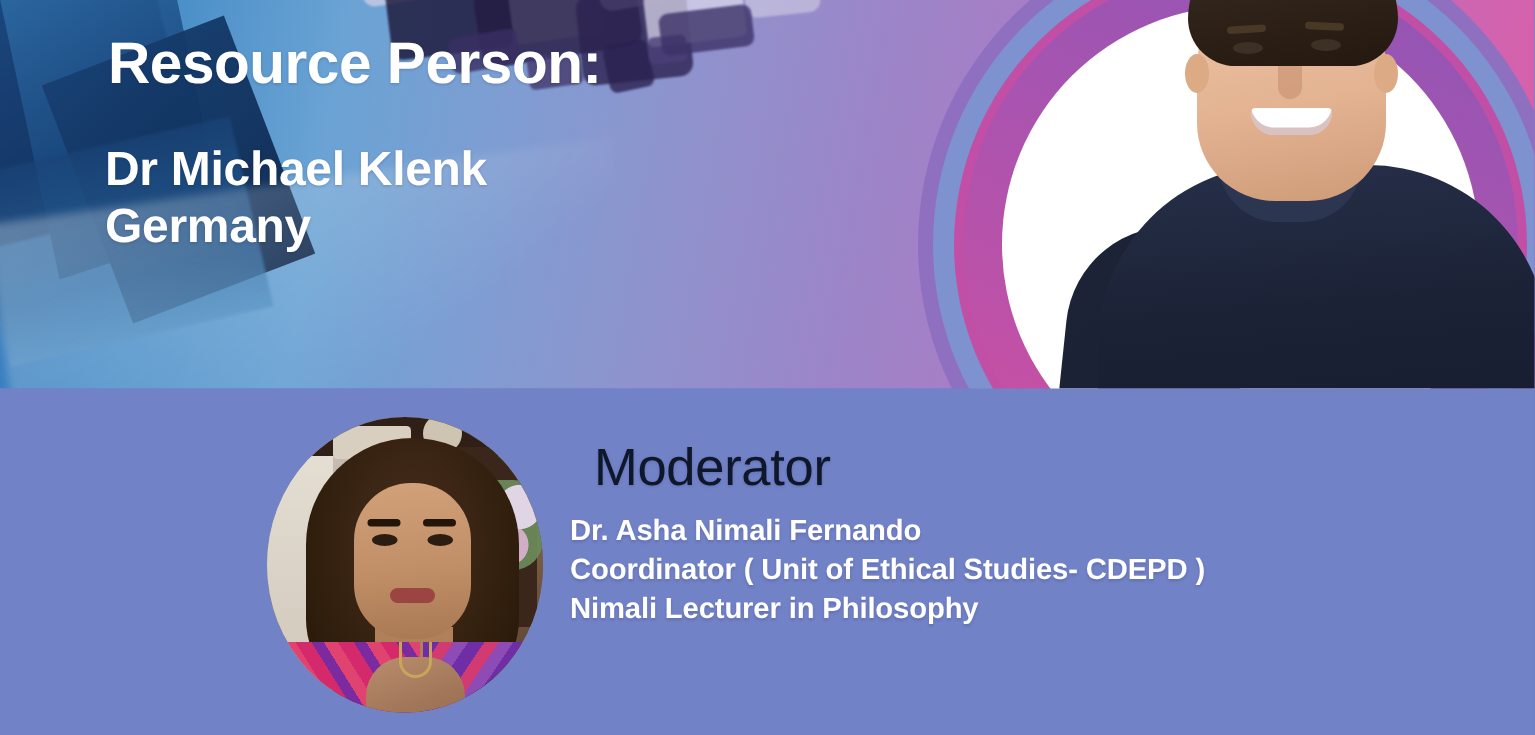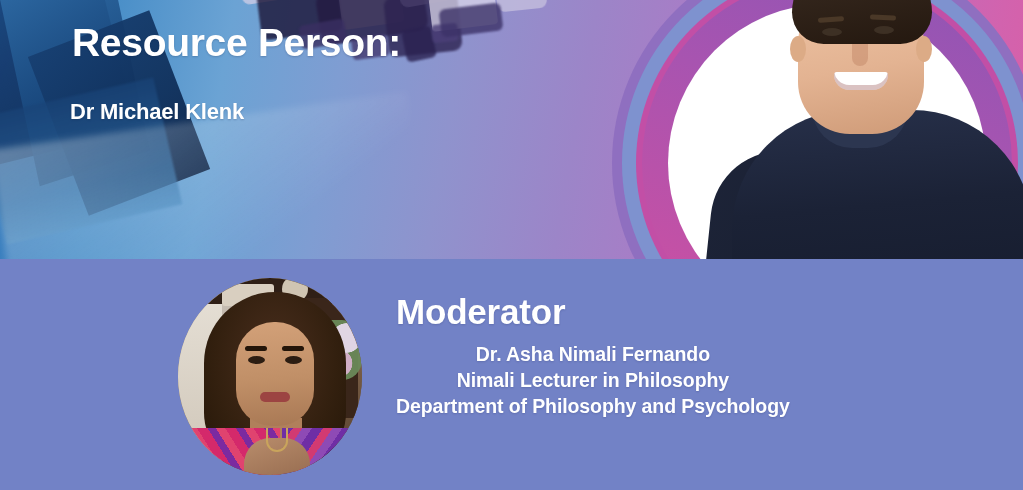--- a/index.html
+++ b/index.html
@@ -115,21 +115,21 @@
     line-height:1;
     white-space:nowrap;
     text-shadow:0 1px 2px rgba(20,30,70,.22);
   }
   .rp-lines {
     position:absolute;
     left:70px; top:93px;
     line-height:38px;
   }
   .rp-lines .ln {
-    font-size:22px;
+    font-size:32px;
     font-weight:bold;
     color:#ffffff;
     letter-spacing:-0.2px;
     white-space:nowrap;
     text-shadow:0 1px 2px rgba(20,30,70,.22);
   }
 
   
   .speaker-wrap {
     position:absolute;
@@ -296,32 +296,31 @@
     background:linear-gradient(160deg,#b98d6c 0%,#8c6247 100%);
     border-radius:26px 26px 0 0;
   }
   .md-chain { position:absolute; left:88px; top:150px; width:22px; height:24px; border:2px solid #c9a45c; border-top:none; border-radius:0 0 14px 14px; }
 
   
   .mod-heading {
     position:absolute;
     left:396px; top:294px;
     font-size:35px;
-    font-weight:bold;
-    color:#ffffff;
+    font-weight:normal;
+    color:#0f172a;
     letter-spacing:-0.2px;
     line-height:1;
     white-space:nowrap;
     text-shadow:0 1px 2px rgba(30,40,90,.20);
   }
   .mod-lines {
     position:absolute;
-    left:396px; top:341px;
+    left:380px; top:341px;
     line-height:26px;
-    text-align:center;
   }
   .mod-lines .ln {
     font-size:19.5px;
     font-weight:bold;
     color:#ffffff;
     letter-spacing:-0.1px;
     white-space:nowrap;
     text-shadow:0 1px 2px rgba(30,40,90,.20);
   }
 </style>
@@ -375,20 +374,21 @@
     <div class="sp-eye-l"></div>
     <div class="sp-eye-r"></div>
     <div class="sp-nose"></div>
     <div class="sp-mouth"></div>
   </div>
 
   <div class="rp-heading">Resource Person:</div>
 
   <div class="rp-lines">
     <div class="ln">Dr Michael Klenk</div>
+    <div class="ln">Germany</div>
   </div>
 
   <div class="bottom-section"></div>
 
   <div class="mod-disc">
     <div class="md-wall"></div>
     <div class="md-door"></div>
     <div class="md-shelf-top"></div>
     <div class="md-shelf-cream"></div>
     <div class="md-shelf-plate"></div>
@@ -405,17 +405,17 @@
     <div class="md-sari-l"></div>
     <div class="md-sari-r"></div>
     <div class="md-sari-c"></div>
     <div class="md-chain"></div>
   </div>
 
   <div class="mod-heading">Moderator</div>
 
   <div class="mod-lines">
     <div class="ln">Dr. Asha Nimali Fernando</div>
+    <div class="ln">Coordinator ( Unit of Ethical Studies- CDEPD )</div>
     <div class="ln">Nimali Lecturer in Philosophy</div>
-    <div class="ln">Department of Philosophy and Psychology</div>
   </div>
 
 </div>
 
 </body></html>

